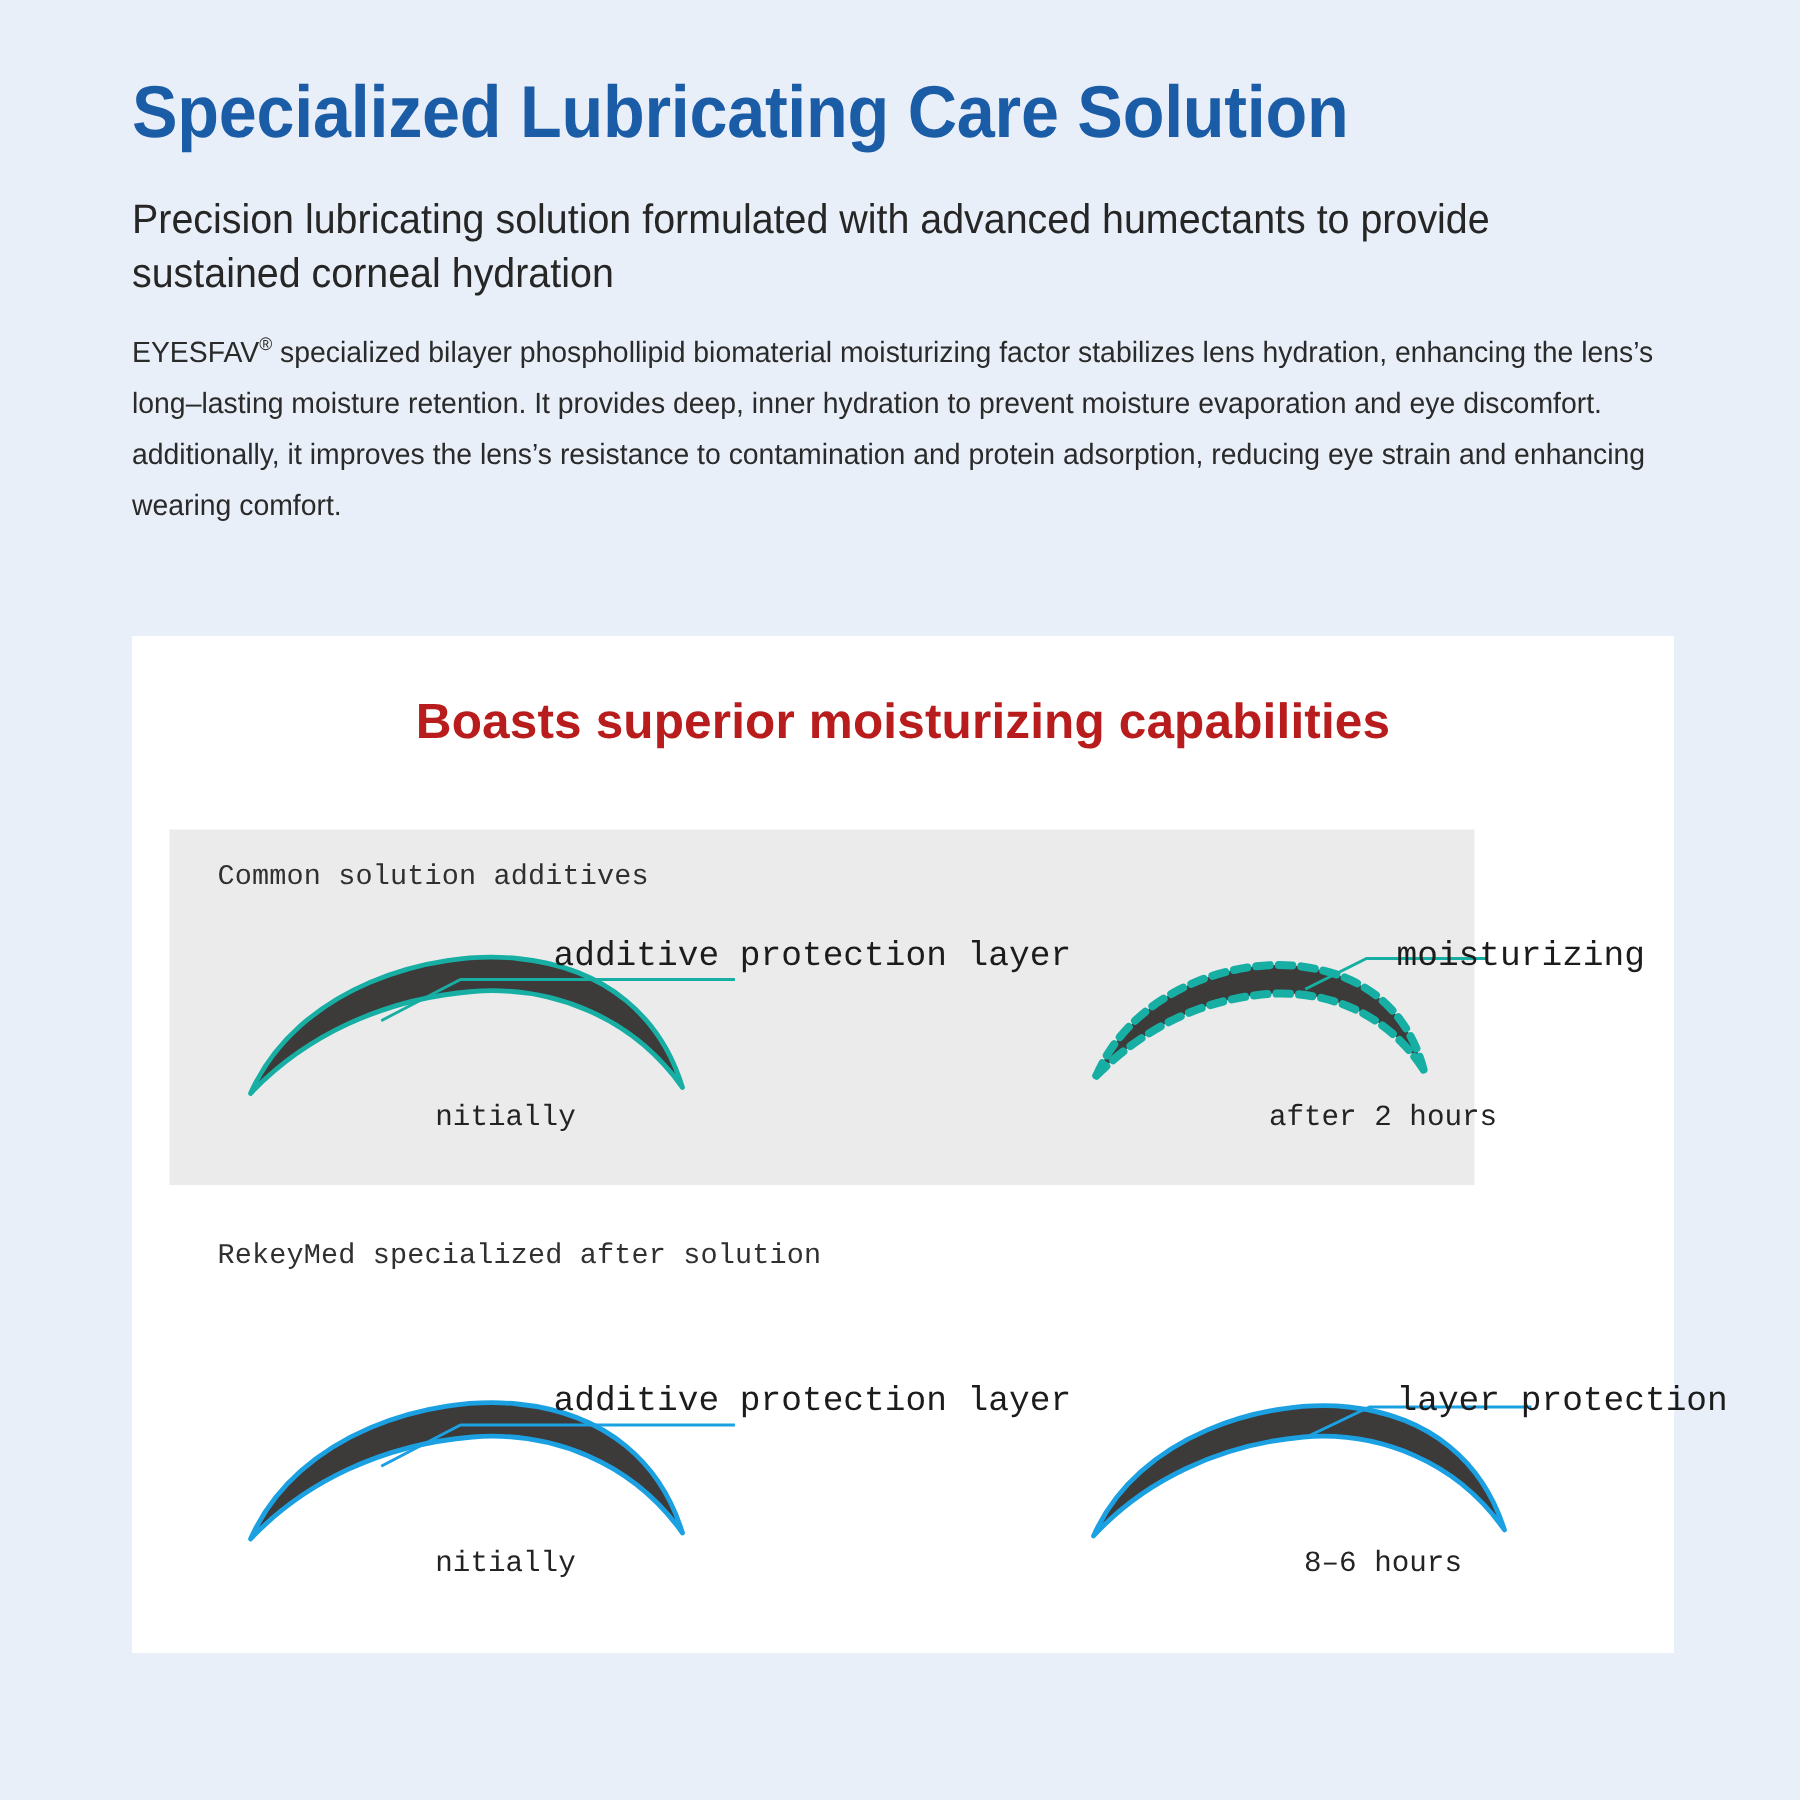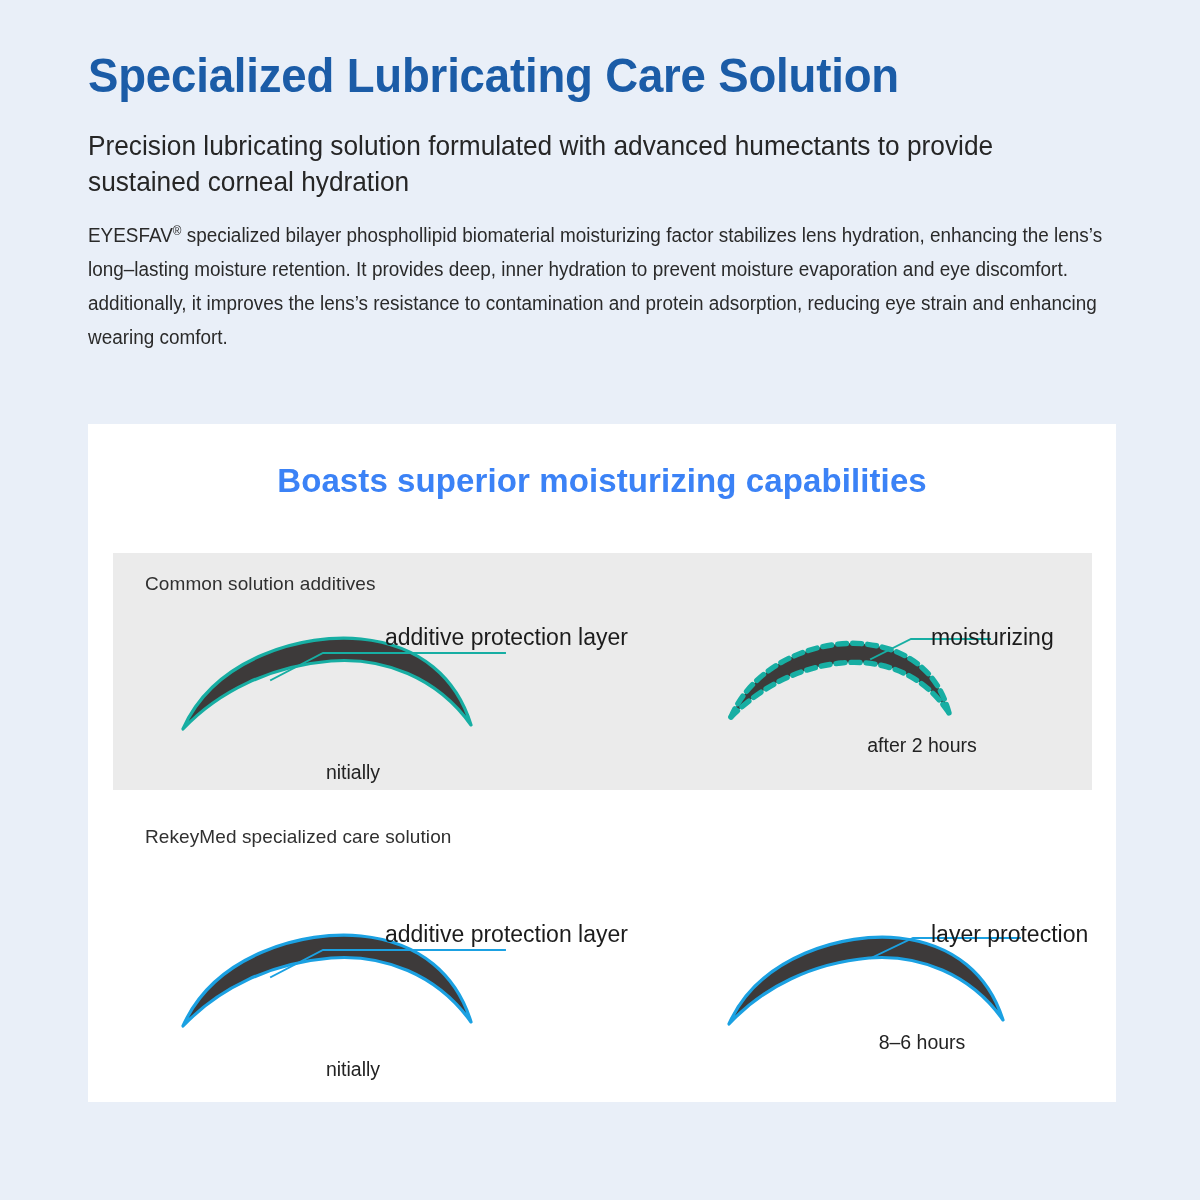--- a/index.html
+++ b/index.html
@@ -70,31 +70,32 @@
     width: 1028px;
     height: 678px;
     background: #ffffff;
   }
   .card-heading {
     position: absolute;
     left: 0;
     top: 38px;
     width: 100%;
     text-align: center;
-    color: #3b82f6;
+    color: #b91c1c;
     font-size: 33px;
     font-weight: bold;
     letter-spacing: 0.1px;
   }
 
   
   .panel {
     position: absolute;
     left: 25px;
-    width: 979px;
+    width: 870px;
+    font-family: Liberation Mono, monospace;
   }
   .panel-top {
     top: 129px;
     height: 237px;
     background: #ebebeb;
   }
   .panel-bottom {
     top: 390px;
     height: 275px;
     background: #ffffff;
@@ -109,41 +110,41 @@
   }
   .panel-bottom .panel-label {
     top: 12px;
   }
 
   .figure {
     position: absolute;
     top: 0;
     height: 100%;
   }
-  .fig-left  { left: 36px;  width: 480px; }
+  .fig-left  { left: 20px;  width: 480px; }
   .fig-right { left: 500px; width: 479px; }
 
   .lens-svg {
     position: absolute;
     display: block;
   }
   .panel-top .lens-svg    { left: 26px; top: 64px; }
   .panel-bottom .lens-svg { left: 26px; top: 100px; }
   .fig-right .lens-svg    { left: 108px; }
 
   .caption {
     position: absolute;
     font-size: 19.5px;
     color: #232323;
     text-align: center;
     white-space: nowrap;
   }
   .panel-top .caption    { top: 181px; }
   .panel-bottom .caption { top: 217px; }
-  .fig-left .caption  { left: 124px; width: 160px; margin-top: 27px; }
+  .fig-left .caption  { left: 124px; width: 160px; }
   .fig-right .caption { left: 218px; width: 182px; }
 
   .callout {
     position: absolute;
     font-size: 23px;
     color: #1c1c1c;
     white-space: nowrap;
     line-height: 1;
   }
   .panel-top .callout    { top: 73px; }
@@ -184,21 +185,21 @@
         <path d="M10 100 C 34 44, 100 22, 144 27 C 190 32, 218 58, 228 96" fill="none" stroke="#17aea3" stroke-width="5.4" stroke-dasharray="9 6" stroke-linecap="round"></path>
         <path d="M10 100 C 38 72, 74 51, 120 46 C 160 42, 202 56, 228 96" fill="none" stroke="#17aea3" stroke-width="5.4" stroke-dasharray="9 6" stroke-linecap="round"></path>
         <path d="M150 42 L 190 22 L 285 22" fill="none" stroke="#17aea3" stroke-width="1.9" stroke-linecap="square"></path>
       </svg>
       <div class="callout">moisturizing</div>
       <div class="caption">after 2 hours</div>
     </div>
   </div>
 
   <div class="panel panel-bottom">
-    <div class="panel-label">RekeyMed specialized care solution</div>
+    <div class="panel-label">RekeyMed specialized after solution</div>
 
     <div class="figure fig-left">
       <svg class="lens-svg" width="380" height="140" viewBox="0 0 380 140">
         <path d="M8 112 C 40 40, 130 16, 186 22 C 246 28, 282 62, 296 108
                  C 262 60, 208 40, 156 44 C 96 49, 44 74, 8 112 Z" fill="#3d3a3a" stroke="#1ba1e2" stroke-width="3.2" stroke-linejoin="round" stroke-linecap="round"></path>
         <path d="M96 63 L 148 36 L 330 36" fill="none" stroke="#1ba1e2" stroke-width="1.9" stroke-linecap="square"></path>
       </svg>
       <div class="callout">additive protection layer</div>
       <div class="caption">nitially</div>
     </div>

